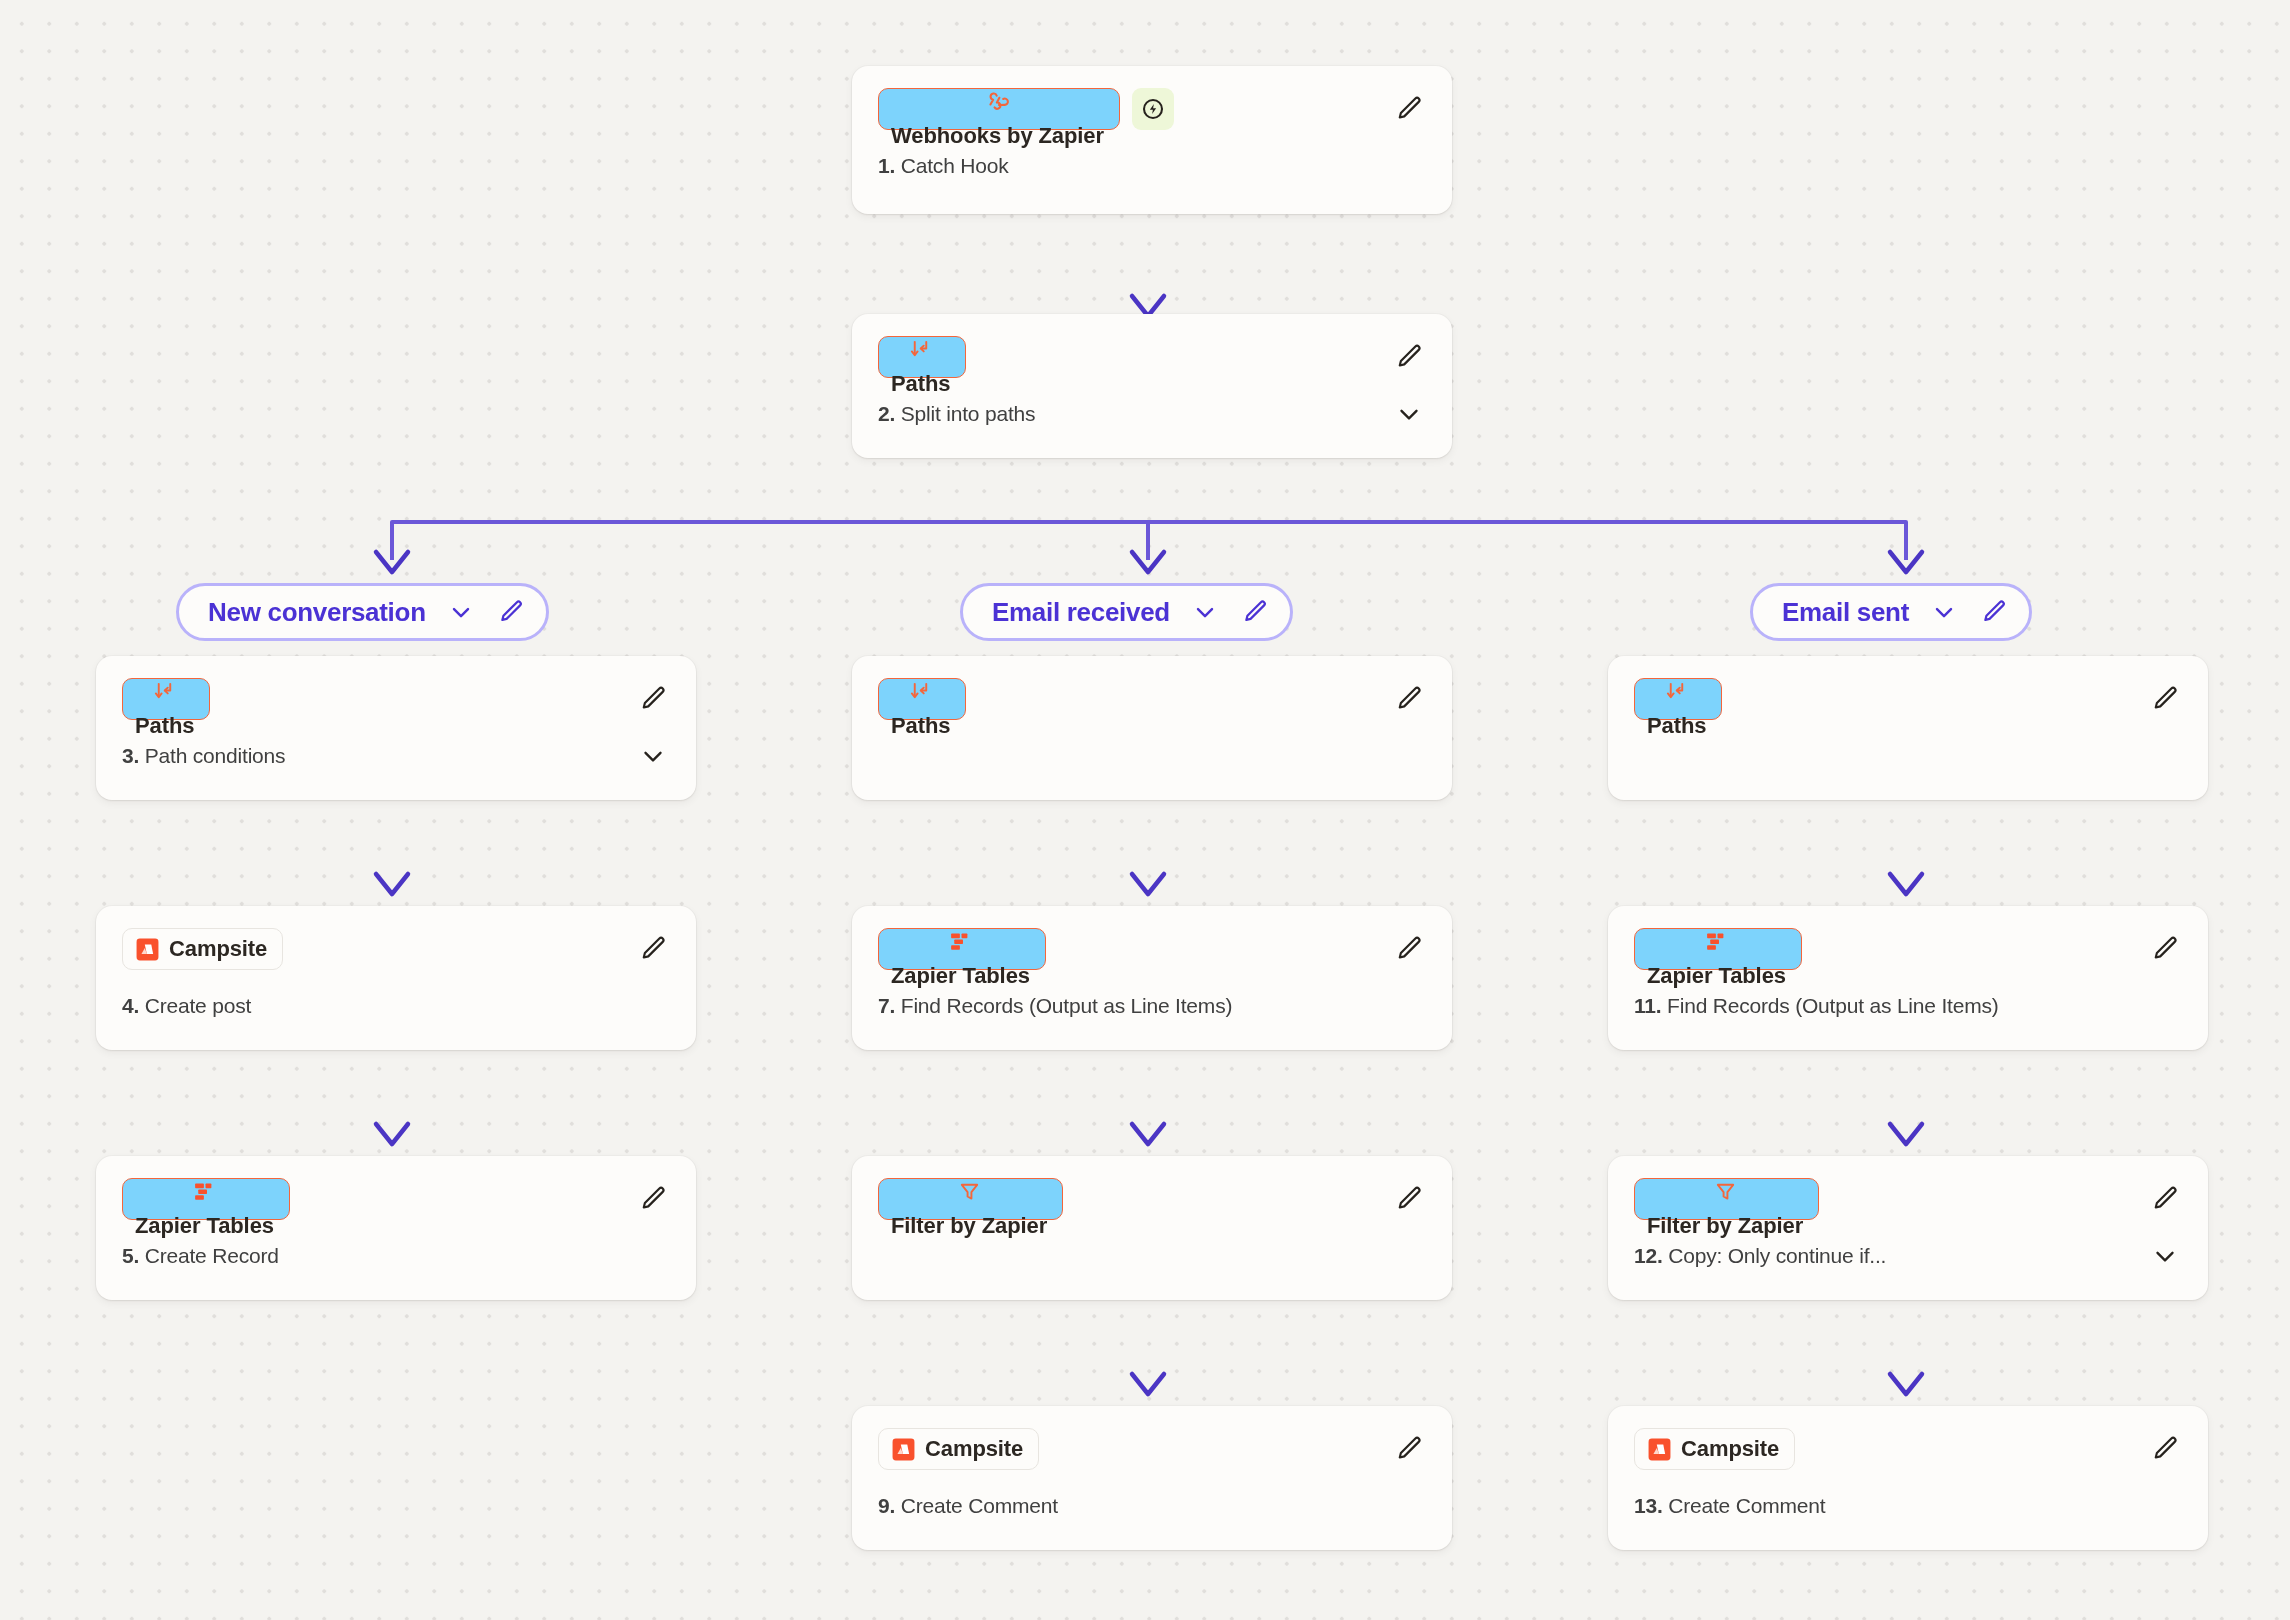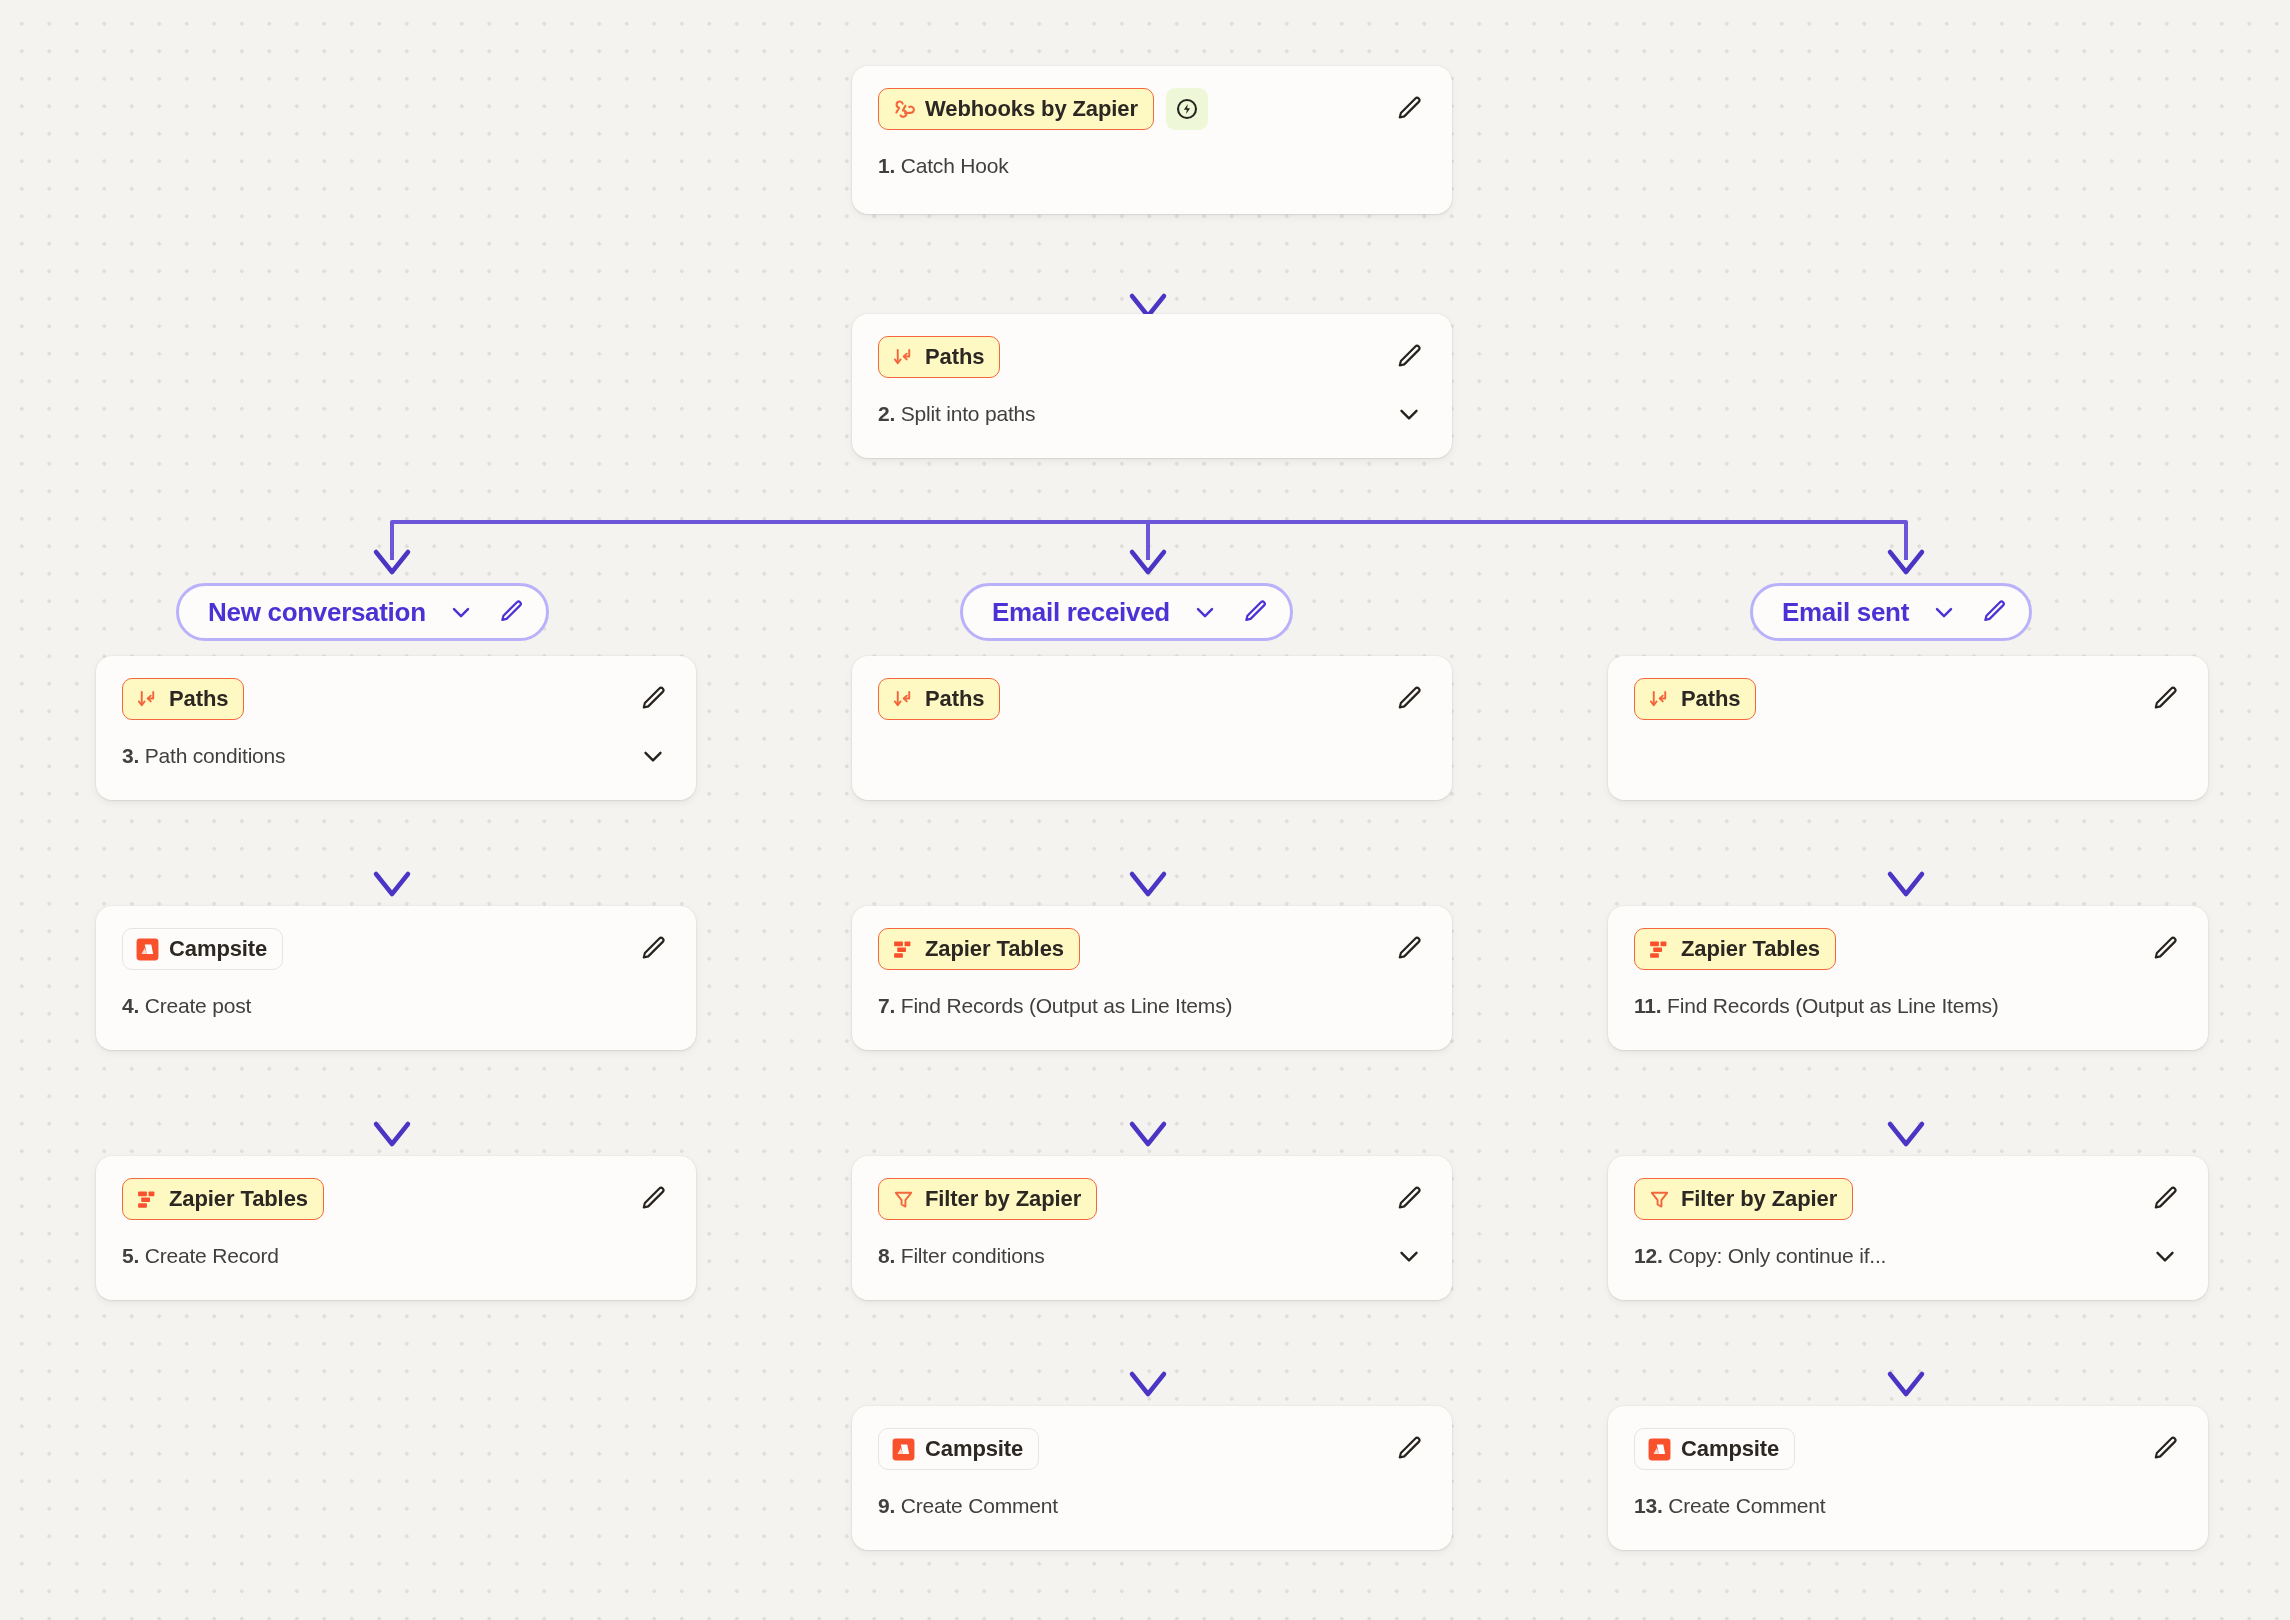--- a/index.html
+++ b/index.html
@@ -62,22 +62,23 @@
     padding: 0 15px 0 12px;
     border-radius: 10px;
     box-sizing: border-box;
     font-size: 22px;
     font-weight: 700;
     color: #2c2722;
     letter-spacing: -0.1px;
     white-space: nowrap;
   }
   .app-pill.orange {
-    background: #fef9c3;
+    background: #7dd3fc;
     border: 1.6px solid #f4663b;
+    flex-direction: column;
   }
   .app-pill.plain {
     background: #fdfcfa;
     border: 1.6px solid #e8e5e0;
   }
 
   .pill-icon {
     display: inline-flex;
     align-items: center;
     justify-content: center;
@@ -468,29 +469,20 @@
         </span>
         <span>Filter by Zapier</span>
       </span>
       <span class="spacer"></span>
       <span class="icon-btn">
         <svg width="30" height="30" viewBox="0 0 24 24" fill="none" stroke="#26221d" stroke-width="1.7" stroke-linecap="round" stroke-linejoin="round">
           <path d="M17.1 3.6a1.9 1.9 0 0 1 2.7 2.7L8.2 17.9l-3.6.9.9-3.6Z"></path>
         </svg>
       </span>
     </div>
-    <div class="card-bottom">
-      <span class="step-title"><b>8.</b> <span>Filter conditions</span></span>
-      <span class="spacer"></span>
-      <span class="icon-btn">
-        <svg width="30" height="30" viewBox="0 0 24 24" fill="none" stroke="#26221d" stroke-width="1.9" stroke-linecap="round" stroke-linejoin="round">
-          <path d="M6 9.5 L12 15.5 L18 9.5"></path>
-        </svg>
-      </span>
-    </div>
   </div>
 
   <div class="node-card" style="left:852px; top:1406px; width:600px; height:144px;">
     <div class="card-top">
       <span class="app-pill plain">
         <span class="pill-icon">
           <svg width="25" height="25" viewBox="0 0 24 24">
             <rect x="1.5" y="1.5" width="21" height="21" rx="3.2" fill="#f9512c"></rect>
             <path d="M9.4 7.2 L15.6 7.2 L17.4 16.4 L11.4 16.4 Z" fill="#ffffff"></path>
             <path d="M11.5 16.4 L6.2 16.4 L9.4 10.5 Z" fill="#ffd8cc"></path>

